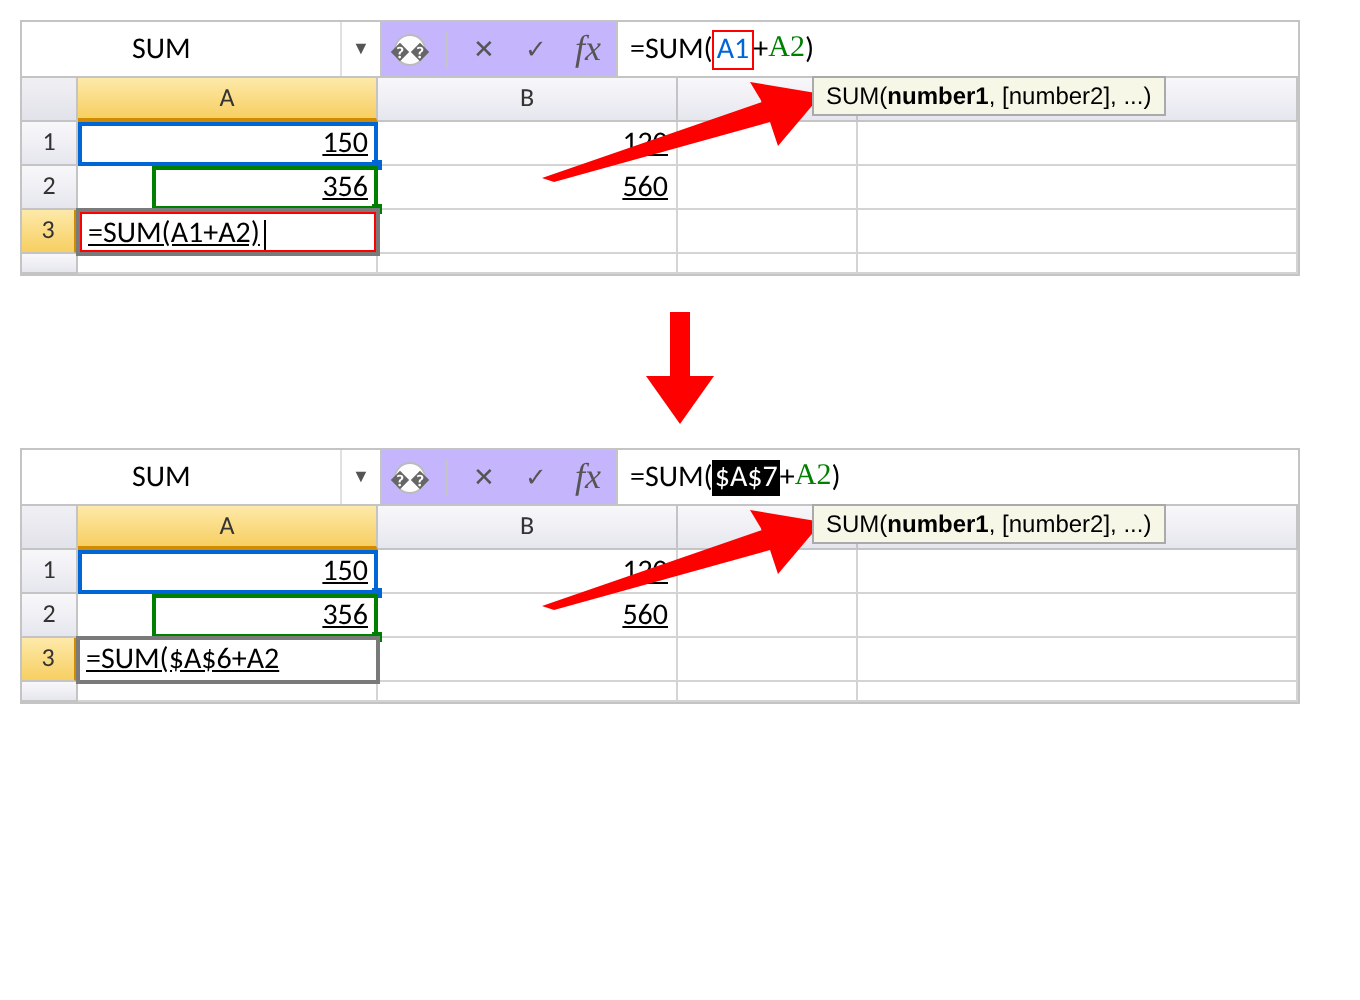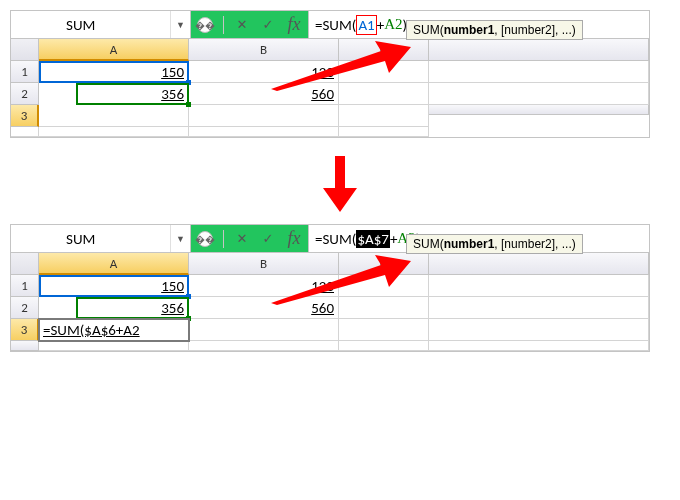--- a/index.html
+++ b/index.html
@@ -6,21 +6,21 @@
   body {
     margin: 0;
     padding: 10px;
     font-family: Calibri, Arial, sans-serif;
     font-size: 14px;
     background: #fff;
     width: 680px;
   }
   .panel {
     border: 1px solid #c4c4c4;
-    background: #22c55e;
+    background: #c4b5fd;
     width: 640px;
     position: relative;
   }
   .formula-bar {
     display: flex;
     align-items: center;
     height: 28px;
     border-bottom: 1px solid #c4c4c4;
     position: relative;
   }
@@ -83,21 +83,21 @@
     padding: 0 6px;
     border-left: 1px solid #c4c4c4;
     font-size: 15px;
     position: relative;
   }
   .ref-green { color: #008000; font-family: Liberation Serif, serif; }
   .ref-hl-red { border:1px solid red; padding:0 1px; color:#0066d6; }
   .ref-hl-black { background:#000; color:#fff; padding:0 1px; }
   .tooltip {
     position: absolute;
-    top: 9px;
+    top: 27px;
     left: 395px;
     background: #f7f7e8;
     border: 1px solid #aaa;
     font-size: 12px;
     padding: 2px 6px;
     white-space: nowrap;
     z-index: 5;
     font-family: Tahoma, Arial, sans-serif;
   }
   .tooltip b { font-weight: bold; }
@@ -237,20 +237,21 @@
     <div class="cell"></div>
     <div class="cell"></div>
 
     <div class="hdr row">2</div>
     <div class="cell sel-green">356</div>
     <div class="cell">560</div>
     <div class="cell"></div>
     <div class="cell"></div>
 
     <div class="hdr row active-row">3</div>
+    <div class="cell left edit-cell redbox cursor-caret">=SUM(A1+A2)</div>
     <div class="cell"></div>
     <div class="cell"></div>
     <div class="cell"></div>
 
     <div class="hdr row" style="height:10px;line-height:10px;"></div>
     <div class="cell" style="height:10px;"></div>
     <div class="cell" style="height:10px;"></div>
     <div class="cell" style="height:10px;"></div>
     <div class="cell" style="height:10px;"></div>
   </div>

